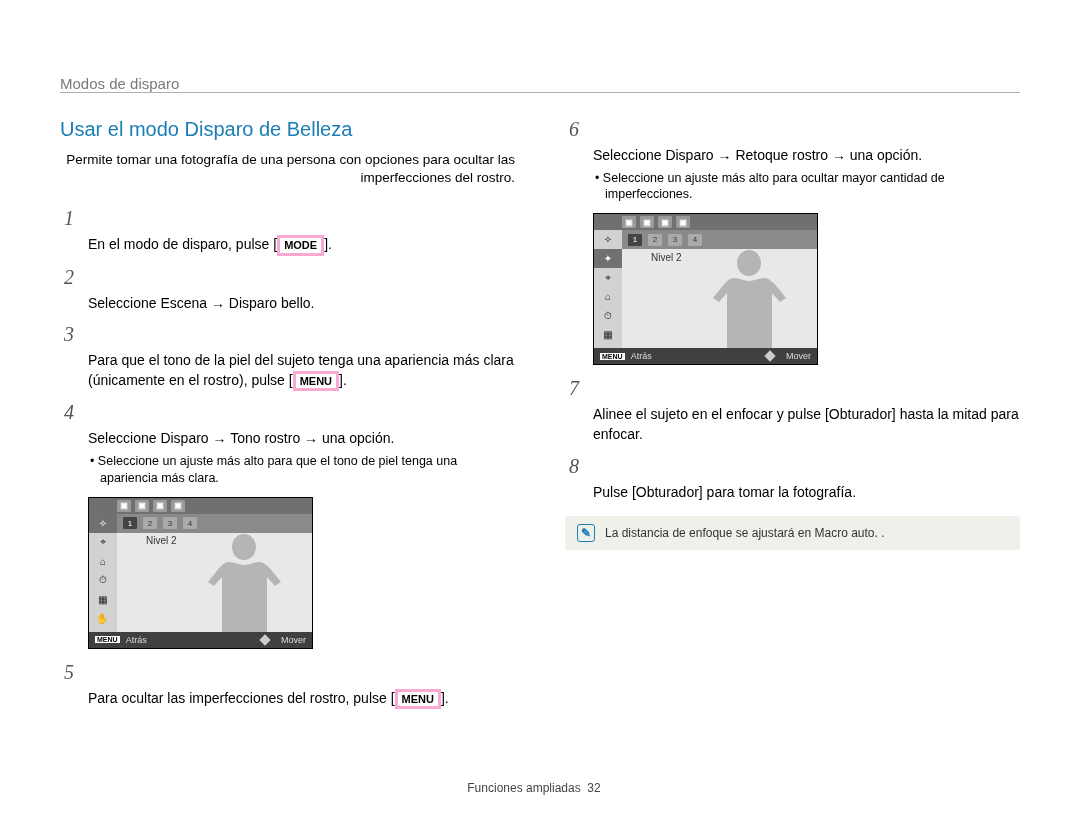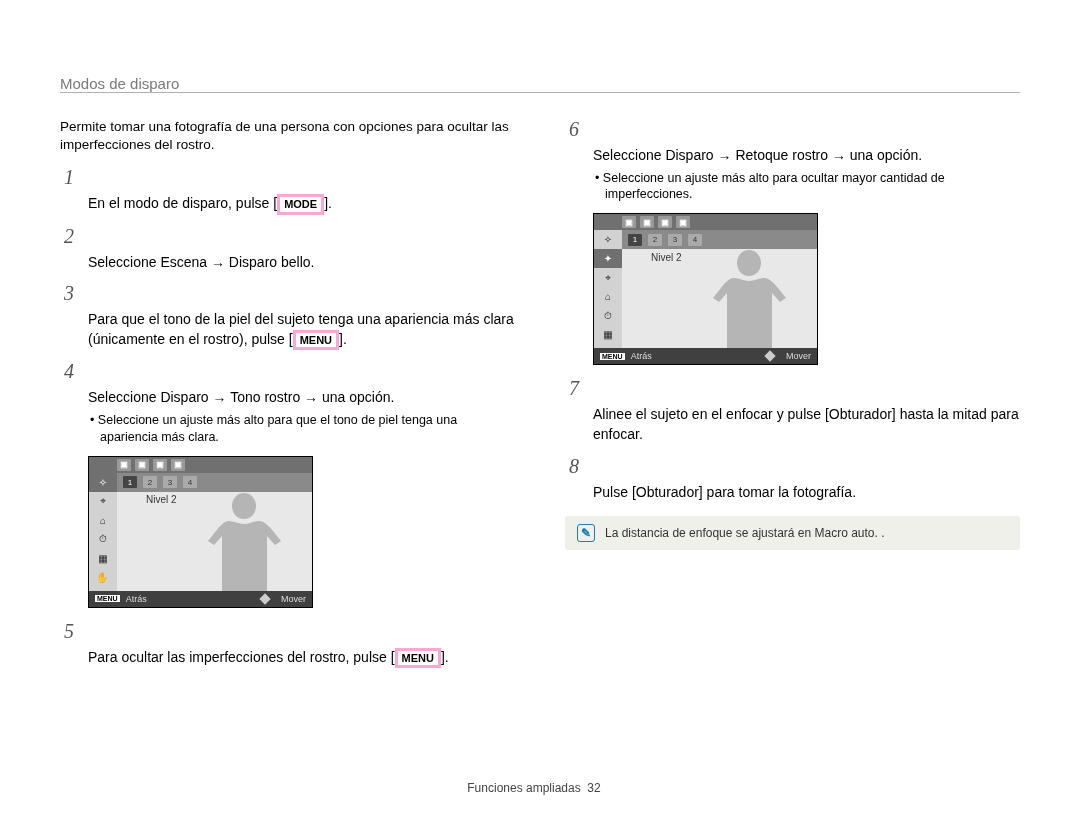--- a/index.html
+++ b/index.html
@@ -29,21 +29,22 @@
   }
   .section-title {
     color: #1a7db6;
     font-size: 20px;
     font-weight: normal;
     margin-bottom: 10px;
   }
   .intro {
     font-size: 13.5px;
     line-height: 1.35;
-    margin-bottom: 12px;
+    margin-bottom: 20px;
+    text-align: right;
   }
   .steps { list-style: none; }
   .step {
     display: flex;
     align-items: flex-start;
     gap: 10px;
     margin-bottom: 10px;
   }
   .step-num {
     font-family: Georgia, "Times New Roman", serif;
@@ -223,20 +224,21 @@
   }
 </style>
 </head>
 <body>
 
 <div class="breadcrumb">Modos de disparo</div>
 
 <div class="columns">
 
   <div class="col">
+    <h2 class="section-title">Usar el modo Disparo de Belleza</h2>
     <p class="intro">Permite tomar una fotografía de una persona con opciones para ocultar las imperfecciones del rostro.</p>
 
     <div class="steps">
 
       <div class="step">
         <div class="step-num">1</div>
         <div class="step-body">
           <span>En el modo de disparo, pulse </span><span class="kbd">[<span class="kw">MODE</span>]</span><span>.</span>
         </div>
       </div>

